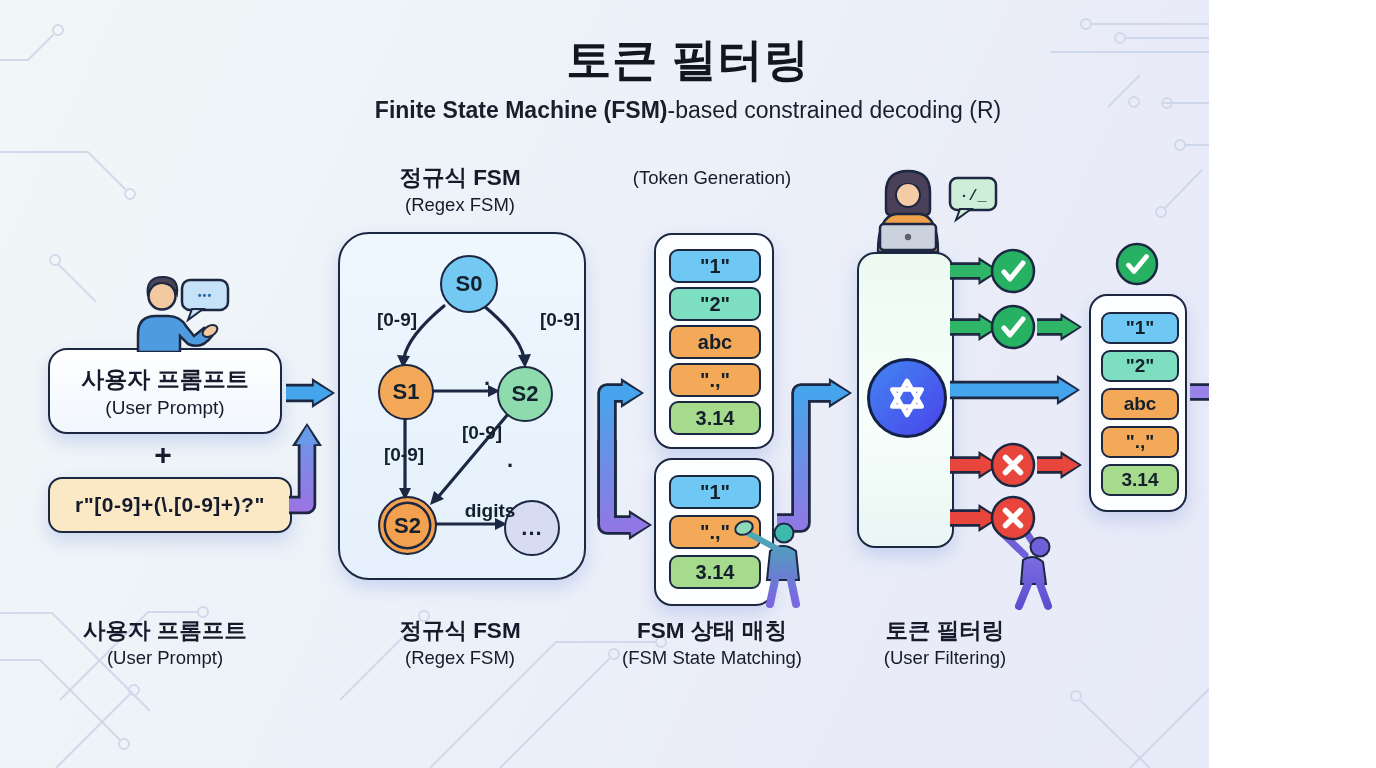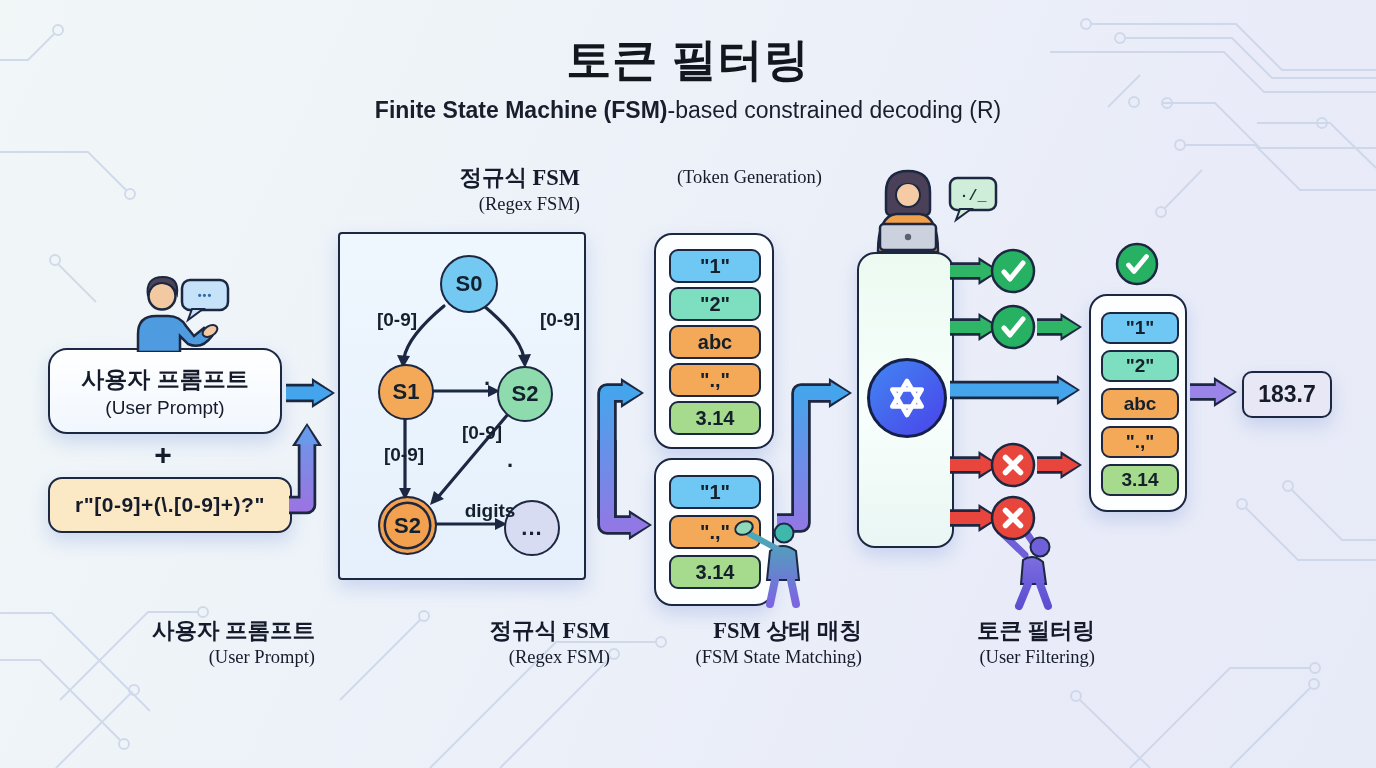--- a/index.html
+++ b/index.html
@@ -1,41 +1,41 @@
 <!DOCTYPE html>
 <html><head>
 <meta charset="utf-8">
 <style>
   html,body{margin:0;padding:0;}
-  .canvas{position:relative;width:1376px;height:768px;overflow:hidden;
+  .canvas{position:relative;width:1209px;height:768px;overflow:hidden;
     background:linear-gradient(115deg,#f1f7f7 0%,#edf2f9 38%,#e9ecf8 75%,#e7eaf7 100%);
     font-family:"Liberation Sans","DejaVu Sans",sans-serif;color:#151b2b;}
   .abs{position:absolute;}
   svg{display:block;}
   
   .title{left:0;top:30px;width:1376px;text-align:center;font-size:45px;font-weight:800;letter-spacing:1px;color:#11161f;}
   .subtitle{left:0;top:97px;width:1376px;text-align:center;font-size:23px;color:#181e2b;}
   .subtitle b{font-weight:700;text-align:right;}
   
-  .caption{text-align:right;line-height:27px;font-family:Liberation Serif, serif;}
+  .caption{text-align:center;line-height:27px;}
   .caption .ko{font-size:22.5px;font-weight:700;}
   .caption .en{font-size:18.5px;font-weight:400;}
   
   .panel{position:absolute;background:#fdfeff;border:2.5px solid #1c2742;border-radius:18px;
     box-shadow:0 8px 18px rgba(110,140,215,.28);}
   
   .prompt-box{left:48px;top:348px;width:230px;height:82px;border-radius:19px;
     background:linear-gradient(180deg,#ffffff,#f1f7fe);display:flex;flex-direction:column;justify-content:center;text-align:center;}
   .prompt-box .ko{font-size:23px;font-weight:700;}
   .prompt-box .en{font-size:19px;margin-top:2px;}
   .plus{left:48px;top:438px;width:230px;text-align:center;font-size:30px;font-weight:700;}
   .regex-box{left:48px;top:477px;width:240px;height:52px;border-radius:14px;background:#fbe9c6;
     display:flex;align-items:center;justify-content:center;font-size:21px;font-weight:700;letter-spacing:.5px;}
   
-  .fsm-panel{left:338px;top:232px;width:244px;height:344px;border-radius:4px;
+  .fsm-panel{left:338px;top:232px;width:244px;height:344px;border-radius:31px;
     background:linear-gradient(180deg,#eff7fe,#e5f0fc);}
   .state{position:absolute;border-radius:50%;border:2.5px solid #1c2742;display:flex;align-items:center;justify-content:center;
     font-size:22px;font-weight:700;color:#13202e;}
   .state.accept{box-shadow:inset 0 0 0 3.5px #f3a14e, inset 0 0 0 6px #1c2742;}
   .edge-label{position:absolute;transform:translate(-50%,-50%);font-size:19px;font-weight:600;color:#15202e;white-space:nowrap;margin-left:24px;}
   
   .token{position:absolute;border:2.2px solid #1c2742;border-radius:9px;display:flex;align-items:center;justify-content:center;
     font-weight:700;font-size:20px;color:#14202c;}
   .tk-blue{background:#6fc8f3;} .tk-teal{background:#7edec0;} .tk-orange{background:#f4a958;} .tk-green{background:#a6da8c;}
   

